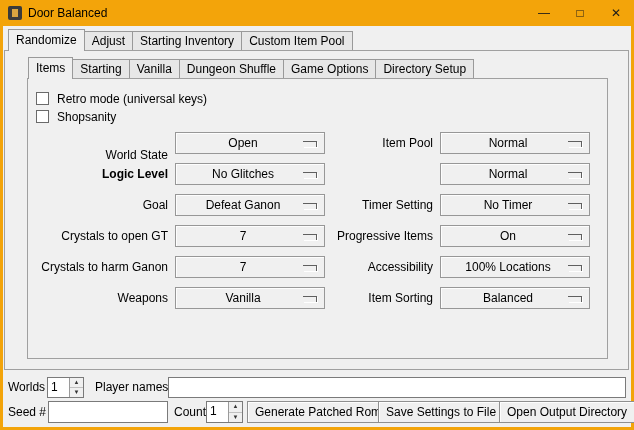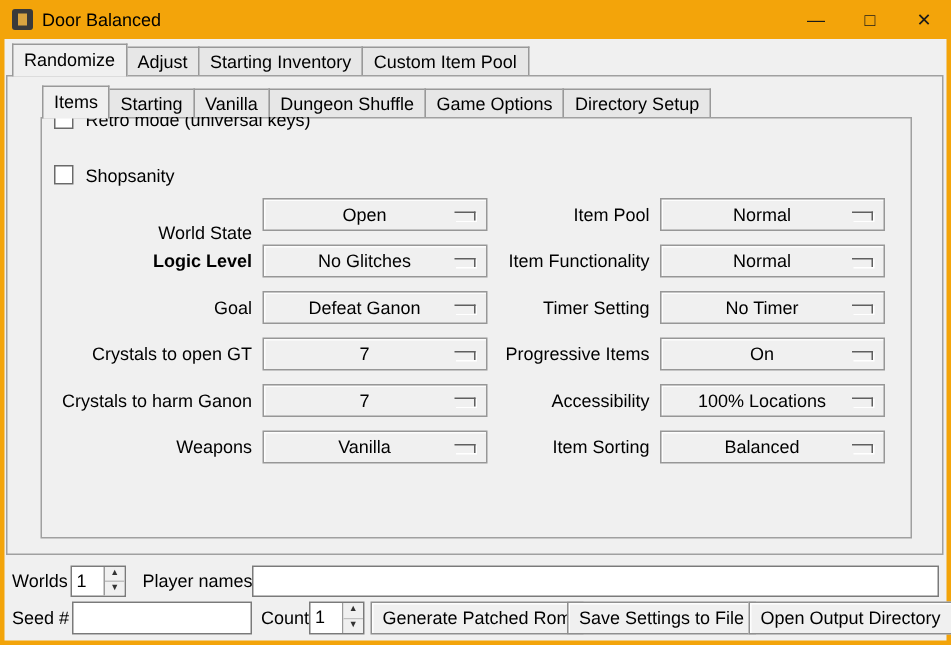--- a/index.html
+++ b/index.html
@@ -81,21 +81,21 @@
 
     <div class="tabs-row inner-tabs">
       <div class="tab selected">Items</div>
       <div class="tab">Starting</div>
       <div class="tab">Vanilla</div>
       <div class="tab">Dungeon Shuffle</div>
       <div class="tab">Game Options</div>
       <div class="tab">Directory Setup</div>
     </div>
 
-    <div class="check-row" style="top:46px;">
+    <div class="check-row" style="top:65px;">
       <div class="checkbox"></div>
       <span>Retro mode (universal keys)</span>
     </div>
     <div class="check-row" style="top:83px;">
       <div class="checkbox"></div>
       <span>Shopsanity</span>
     </div>
 
     <span class="opt-label" style="top:106px;left:20px;width:145px;margin-top:12px;">World State</span>
     <div class="dd" style="top:106px;left:172px;">
@@ -106,21 +106,20 @@
     <div class="dd" style="top:106px;left:437px;">
       <span class="dd-text">Normal</span>
       <span class="dd-ind"></span>
     </div>
 
     <span class="opt-label" style="top:137px;left:20px;width:145px;font-weight:bold;">Logic Level</span>
     <div class="dd" style="top:137px;left:172px;">
       <span class="dd-text">No Glitches</span>
       <span class="dd-ind"></span>
     </div>
-    <span class="opt-label" style="top:137px;left:285px;width:145px;">Item Functionality</span>
     <div class="dd" style="top:137px;left:437px;">
       <span class="dd-text">Normal</span>
       <span class="dd-ind"></span>
     </div>
 
     <span class="opt-label" style="top:168px;left:20px;width:145px;">Goal</span>
     <div class="dd" style="top:168px;left:172px;">
       <span class="dd-text">Defeat Ganon</span>
       <span class="dd-ind"></span>
     </div>

